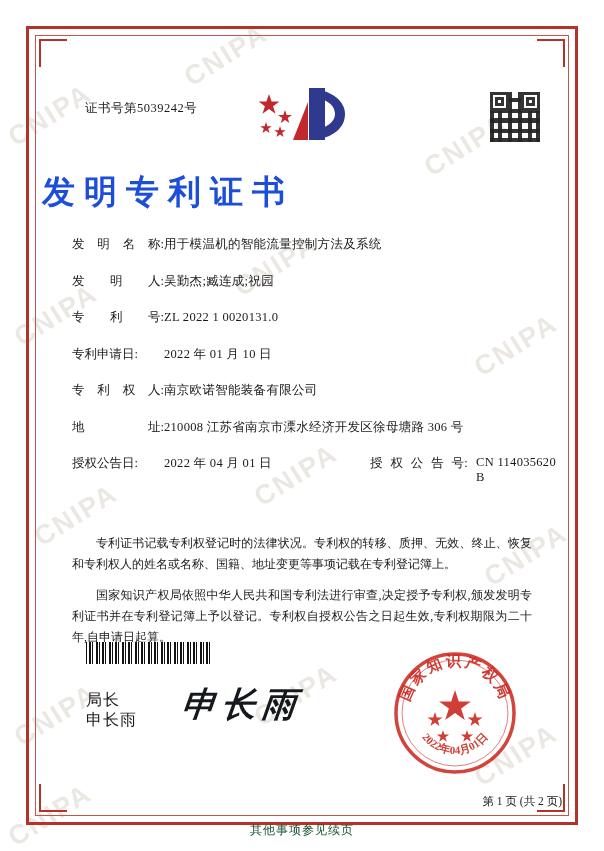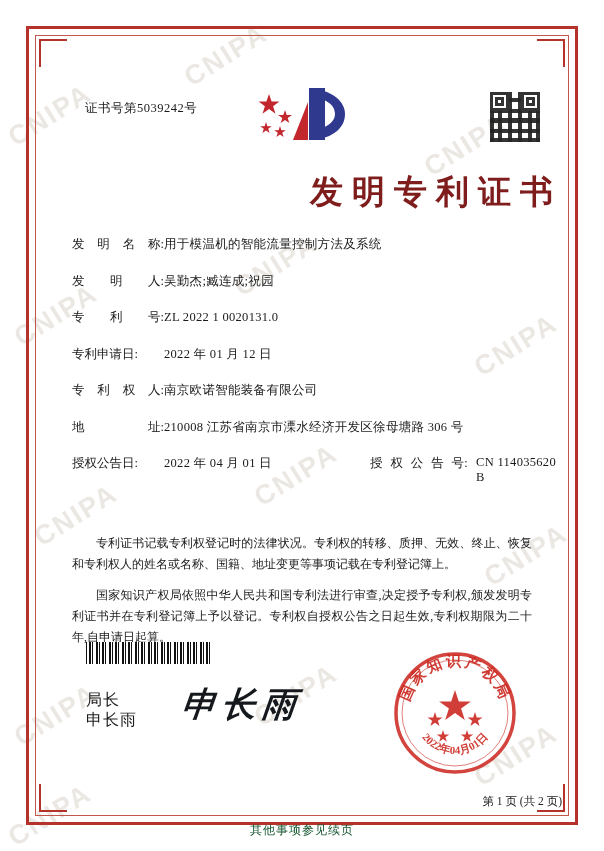--- a/index.html
+++ b/index.html
@@ -112,25 +112,25 @@
     width: 110px;
     height: 72px;
   }
 
   
   .main-title {
     position: absolute;
     top: 128px;
     left: 0;
     width: 100%;
-    text-align: right;
+    text-align: left;
     font-size: 33px;
     font-weight: 700;
     letter-spacing: 9px;
-    color: #7f1d1d;
+    color: #1d4ed8;
     font-family: "DejaVu Serif", serif;
   }
 
   
   .fields {
     position: absolute;
     top: 194px;
     left: 30px;
     width: 470px;
   }
@@ -314,21 +314,21 @@
         <span>利</span>
         <span>号:</span>
       </div>
       <div class="val">ZL 2022 1 0020131.0</div>
     </div>
 
     <div class="row">
       <div class="lbl">
         <span>专利申请日:</span>
       </div>
-      <div class="val">2022 年 01 月 12 日</div>
+      <div class="val">2022 年 01 月 10 日</div>
     </div>
 
     <div class="row">
       <div class="lbl">
         <span>专</span>
         <span>利</span>
         <span>权</span>
         <span>人:</span>
       </div>
       <div class="val">南京欧诺智能装备有限公司</div>

